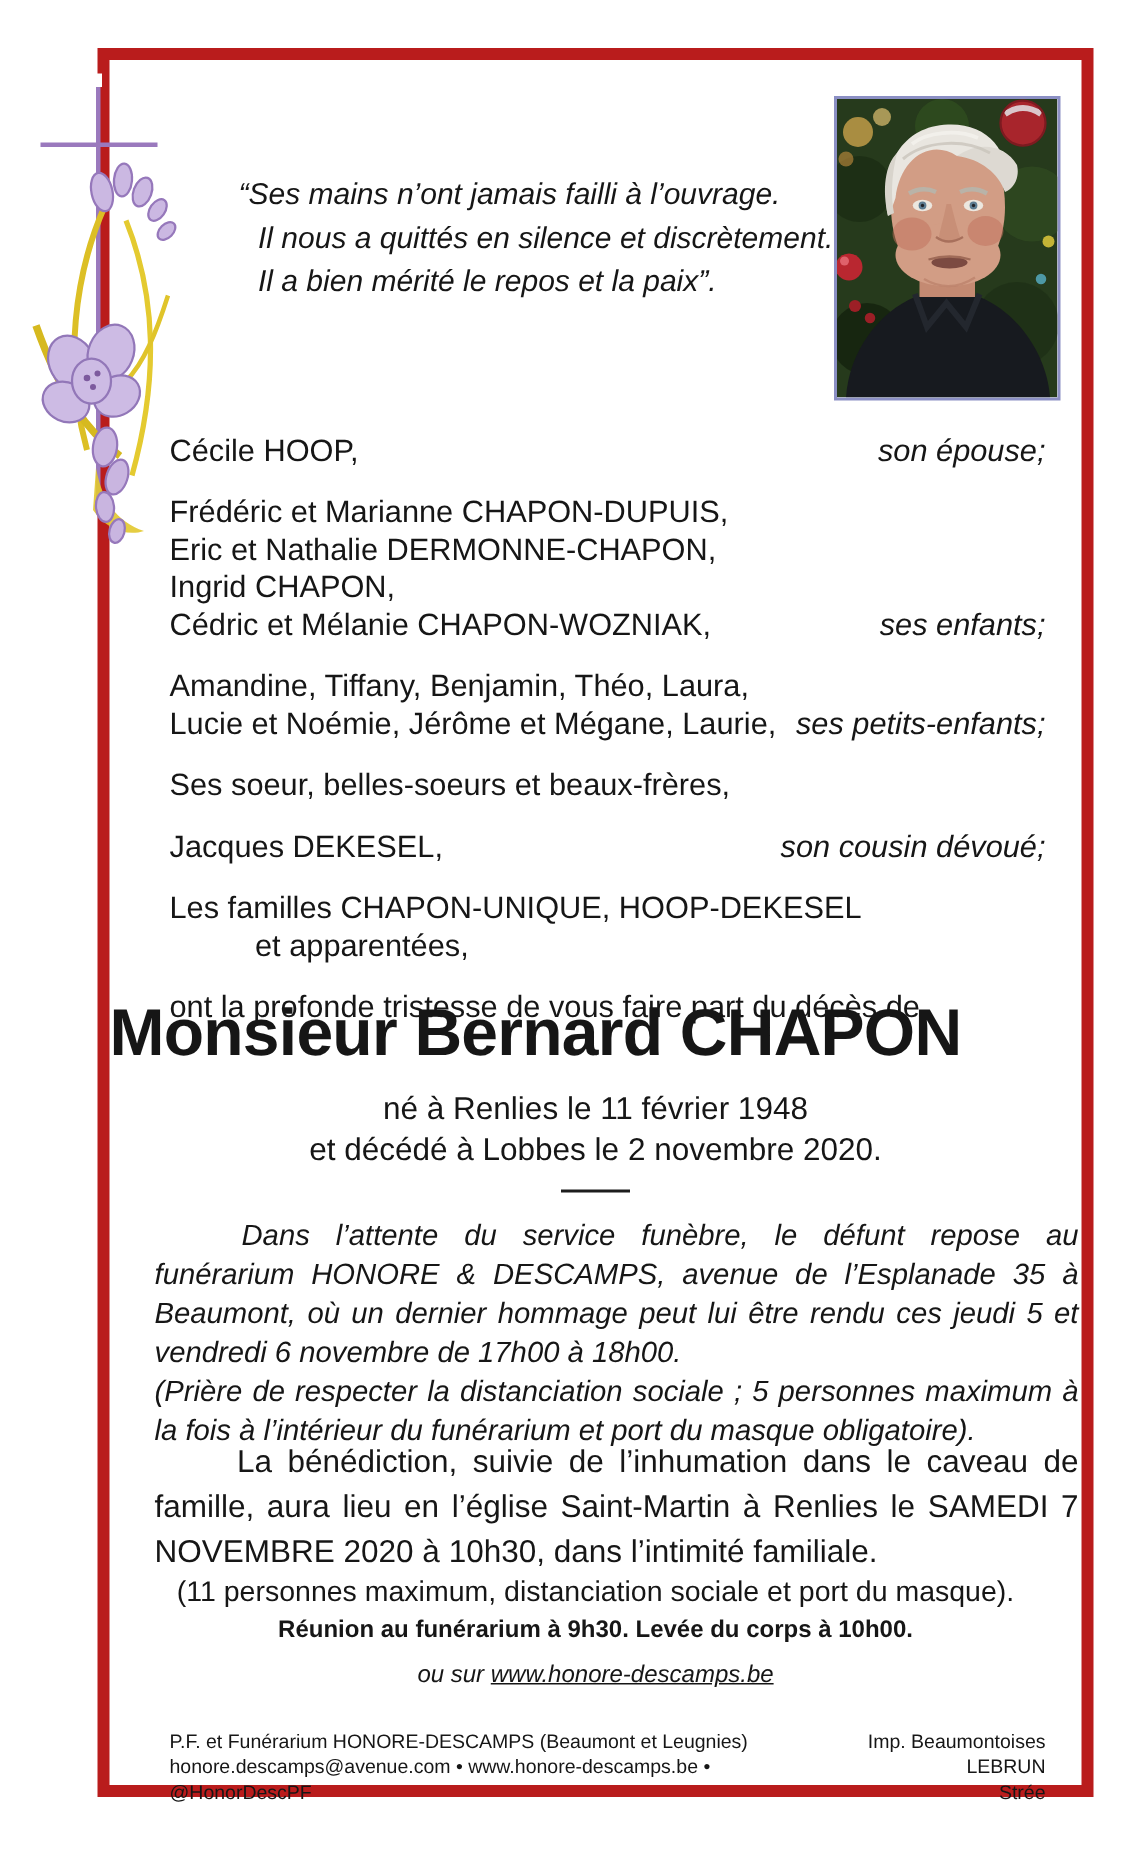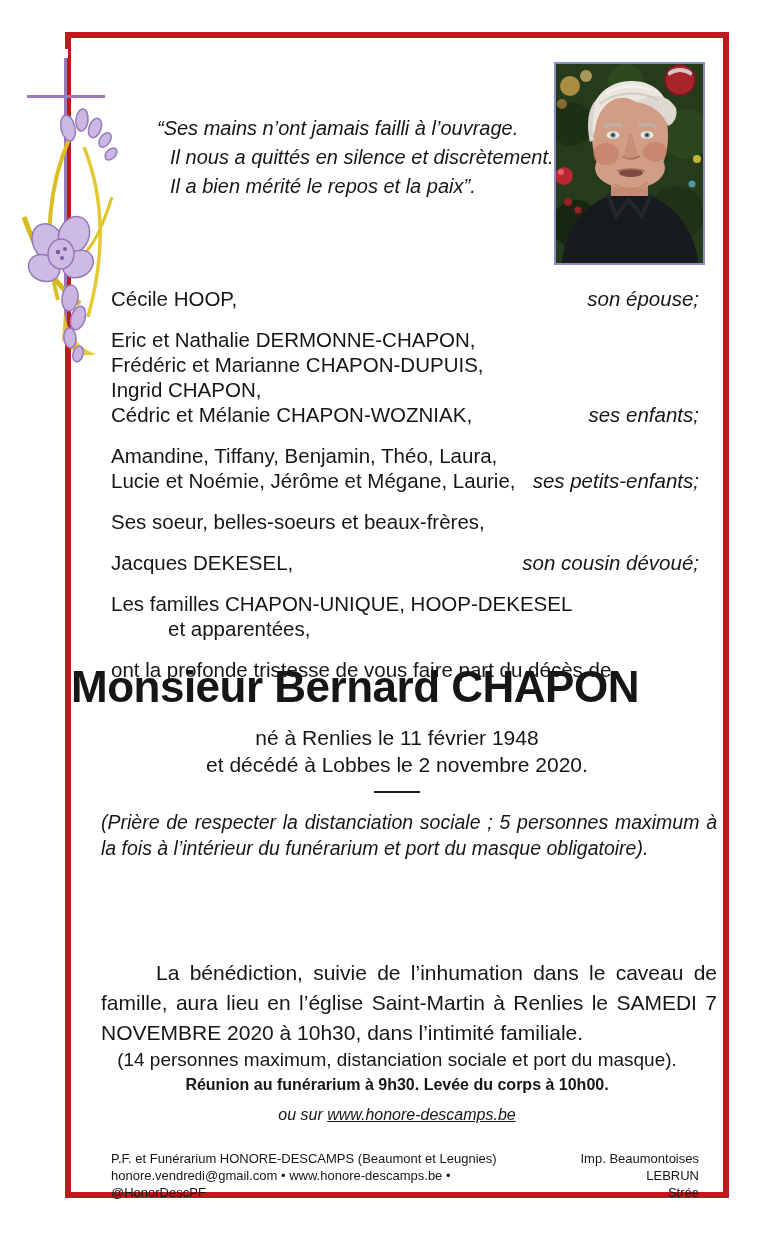--- a/index.html
+++ b/index.html
@@ -2,21 +2,21 @@
 <html><head>
 <meta charset="utf-8">
 <style>
   html,body{margin:0;padding:0;background:#ffffff;}
   .page{
     position:relative;width:761px;height:1233px;background:#ffffff;overflow:hidden;
     font-family:"Liberation Sans",sans-serif;color:#161616;
   }
   .card{
     position:absolute;left:65px;top:32px;width:664px;height:1166px;
-    border:6px solid #b91c1c;box-sizing:border-box;background:#ffffff;
+    border:8px solid #b91c1c;box-sizing:border-box;background:#ffffff;
   }
   
   .border-gap{position:absolute;left:63px;top:49px;width:5px;height:9px;background:#ffffff;}
   .cross-v{position:absolute;left:64px;top:58px;width:2.5px;height:281px;background:#9a79bd;}
   .cross-h{position:absolute;left:27px;top:95px;width:78px;height:2.5px;background:#9a79bd;}
   .flowers{position:absolute;left:12px;top:102px;width:125px;height:265px;}
   
   .photo{
     position:absolute;left:483px;top:24px;width:147px;height:199px;
     border:2px solid #8b8fc4;overflow:hidden;
@@ -115,22 +115,22 @@
 
     <div class="names">
       <div class="fam-row">
         <div class="fam-names">
           <div>Cécile HOOP,</div>
         </div>
         <div class="fam-rel">son épouse;</div>
       </div>
       <div class="fam-row">
         <div class="fam-names">
+          <div>Frédéric et Marianne CHAPON-DUPUIS,</div>
           <div>Eric et Nathalie DERMONNE-CHAPON,</div>
-          <div>Frédéric et Marianne CHAPON-DUPUIS,</div>
           <div>Ingrid CHAPON,</div>
           <div>Cédric et Mélanie CHAPON-WOZNIAK,</div>
         </div>
         <div class="fam-rel">ses enfants;</div>
       </div>
       <div class="fam-row">
         <div class="fam-names">
           <div>Amandine, Tiffany, Benjamin, Théo, Laura,</div>
           <div>Lucie et Noémie, Jérôme et Mégane, Laurie,</div>
         </div>
@@ -159,35 +159,36 @@
     </div>
 
     <div class="title">Monsieur Bernard CHAPON</div>
     <div class="dates">
       <div>né à Renlies le 11 février 1948</div>
       <div>et décédé à Lobbes le 2 novembre 2020.</div>
     </div>
     <div class="rule"></div>
 
     <div class="para1">
+      <div class="lead">Dans l’attente du service funèbre, le défunt repose au funérarium HONORE &amp; DESCAMPS, avenue de l’Esplanade 35 à Beaumont, où un dernier hommage peut lui être rendu ces jeudi 5 et vendredi 6 novembre de 17h00 à 18h00.</div>
       <div>(Prière de respecter la distanciation sociale ; 5 personnes maximum à la fois à l’intérieur du funérarium et port du masque obligatoire).</div>
     </div>
 
     <div class="para2">La bénédiction, suivie de l’inhumation dans le caveau de famille, aura lieu en l’église Saint-Martin à Renlies le SAMEDI 7 NOVEMBRE 2020 à 10h30, dans l’intimité familiale.</div>
-    <div class="note2">(14 personnes maximum, distanciation sociale et port du masque).</div>
+    <div class="note2">(11 personnes maximum, distanciation sociale et port du masque).</div>
     <div class="meeting">Réunion au funérarium à 9h30. Levée du corps à 10h00.</div>
 
     <div class="condol">
       <div><span>ou sur </span><span class="u">www.honore-descamps.be</span></div>
     </div>
 
     <div class="footer">
       <div class="left">
         <div>P.F. et Funérarium HONORE-DESCAMPS (Beaumont et Leugnies)</div>
-        <div>honore.vendredi@gmail.com • www.honore-descamps.be • @HonorDescPF</div>
+        <div>honore.descamps@avenue.com • www.honore-descamps.be • @HonorDescPF</div>
       </div>
       <div class="right">
         <div>Imp. Beaumontoises LEBRUN</div>
         <div>Strée</div>
       </div>
     </div>
 
   </div>
 
   <div class="border-gap"></div>

